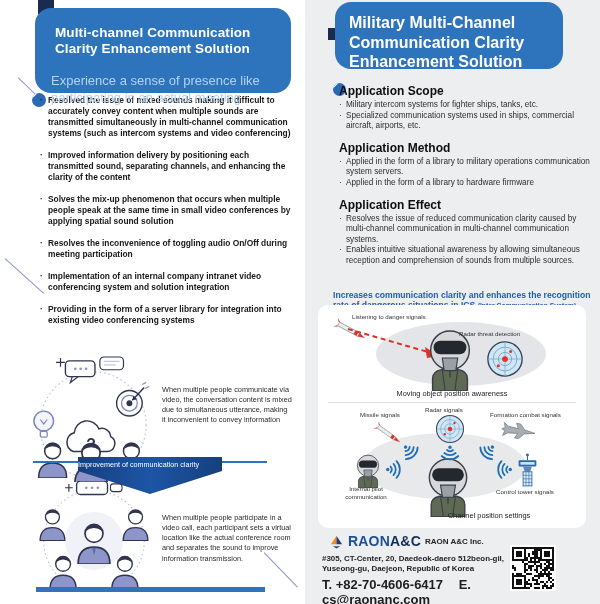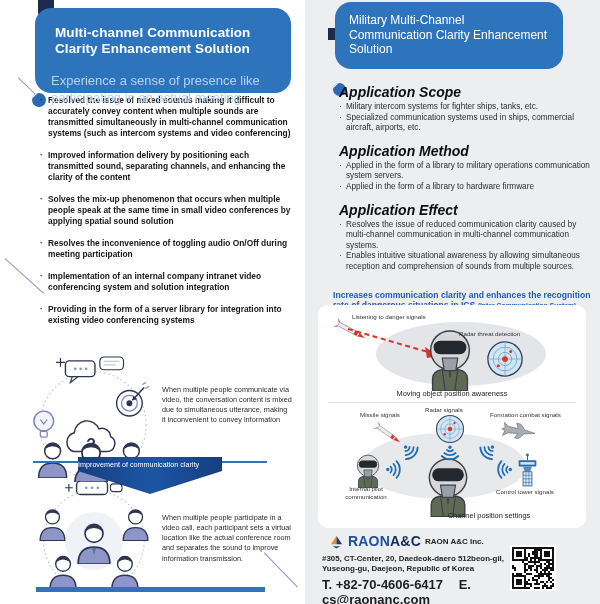--- a/index.html
+++ b/index.html
@@ -22,24 +22,24 @@
   .bullets li::before{content:'·';position:absolute;left:0;top:0;font-weight:700;}
   .ill-caption{position:absolute;font-size:7.3px;line-height:1.38;color:#2b2b2b;}
   .banner-line{position:absolute;left:33px;top:461px;width:234px;height:1.6px;background:#2e74bd;}
   .banner{position:absolute;left:78px;top:457px;width:144px;height:37px;background:linear-gradient(90deg,#163f7e,#1d55a5 50%,#163f7e);
     clip-path:polygon(0 0,100% 0,100% 38%,50% 100%,0 38%);color:#fff;font-size:7.2px;line-height:1.25;
     text-align:left;box-sizing:border-box;padding-top:3px;}
   .bluebar{position:absolute;left:36px;top:587px;width:229px;height:5px;background:#2e74bd;}
   
   .panel-right{position:absolute;left:305px;top:0;width:295px;height:604px;background:#edeef0;}
   .hdr-right{left:30px;top:2px;width:228px;height:67px;padding:11px 14px 0 14px;}
-  .hdr-right h1{margin:0;font-size:12px;line-height:1.22;font-weight:400;}
+  .hdr-right h1{margin:0;font-size:16px;line-height:1.22;font-weight:700;}
   .sections{position:absolute;left:34px;top:84px;width:252px;}
   .sec{margin-bottom:9px;}
-  .sec h2{margin:0 0 2px 0;font-size:14px;color:#0e0e0e;font-weight:700;font-style:italic;}
+  .sec h2{margin:0 0 2px 0;font-size:12px;color:#0e0e0e;font-weight:700;}
   .sec ul{margin:0;padding:0;list-style:none;}
   .sec li{position:relative;padding-left:7px;font-size:8.2px;line-height:10.6px;color:#2c2c2c;}
   .sec li::before{content:'·';position:absolute;left:0;top:0;}
   .highlight{position:absolute;left:28px;top:281px;width:260px;font-size:8.6px;line-height:1.23;font-weight:700;color:#1f5bb5;}
   .highlight .paren{font-size:6.8px;font-weight:700;}
   .card{position:absolute;left:13px;top:305px;width:268px;height:223px;background:#fff;border-radius:10px;}
   .fig-label{position:absolute;font-size:6.2px;color:#333;white-space:nowrap;}
   .fig-caption{position:absolute;width:100%;text-align:center;font-size:7.4px;color:#222;}
   .blob{position:absolute;background:#e4e5e8;border-radius:50%;}
   .divider{position:absolute;left:10px;right:10px;top:97px;height:1px;background:#dcdee3;}

